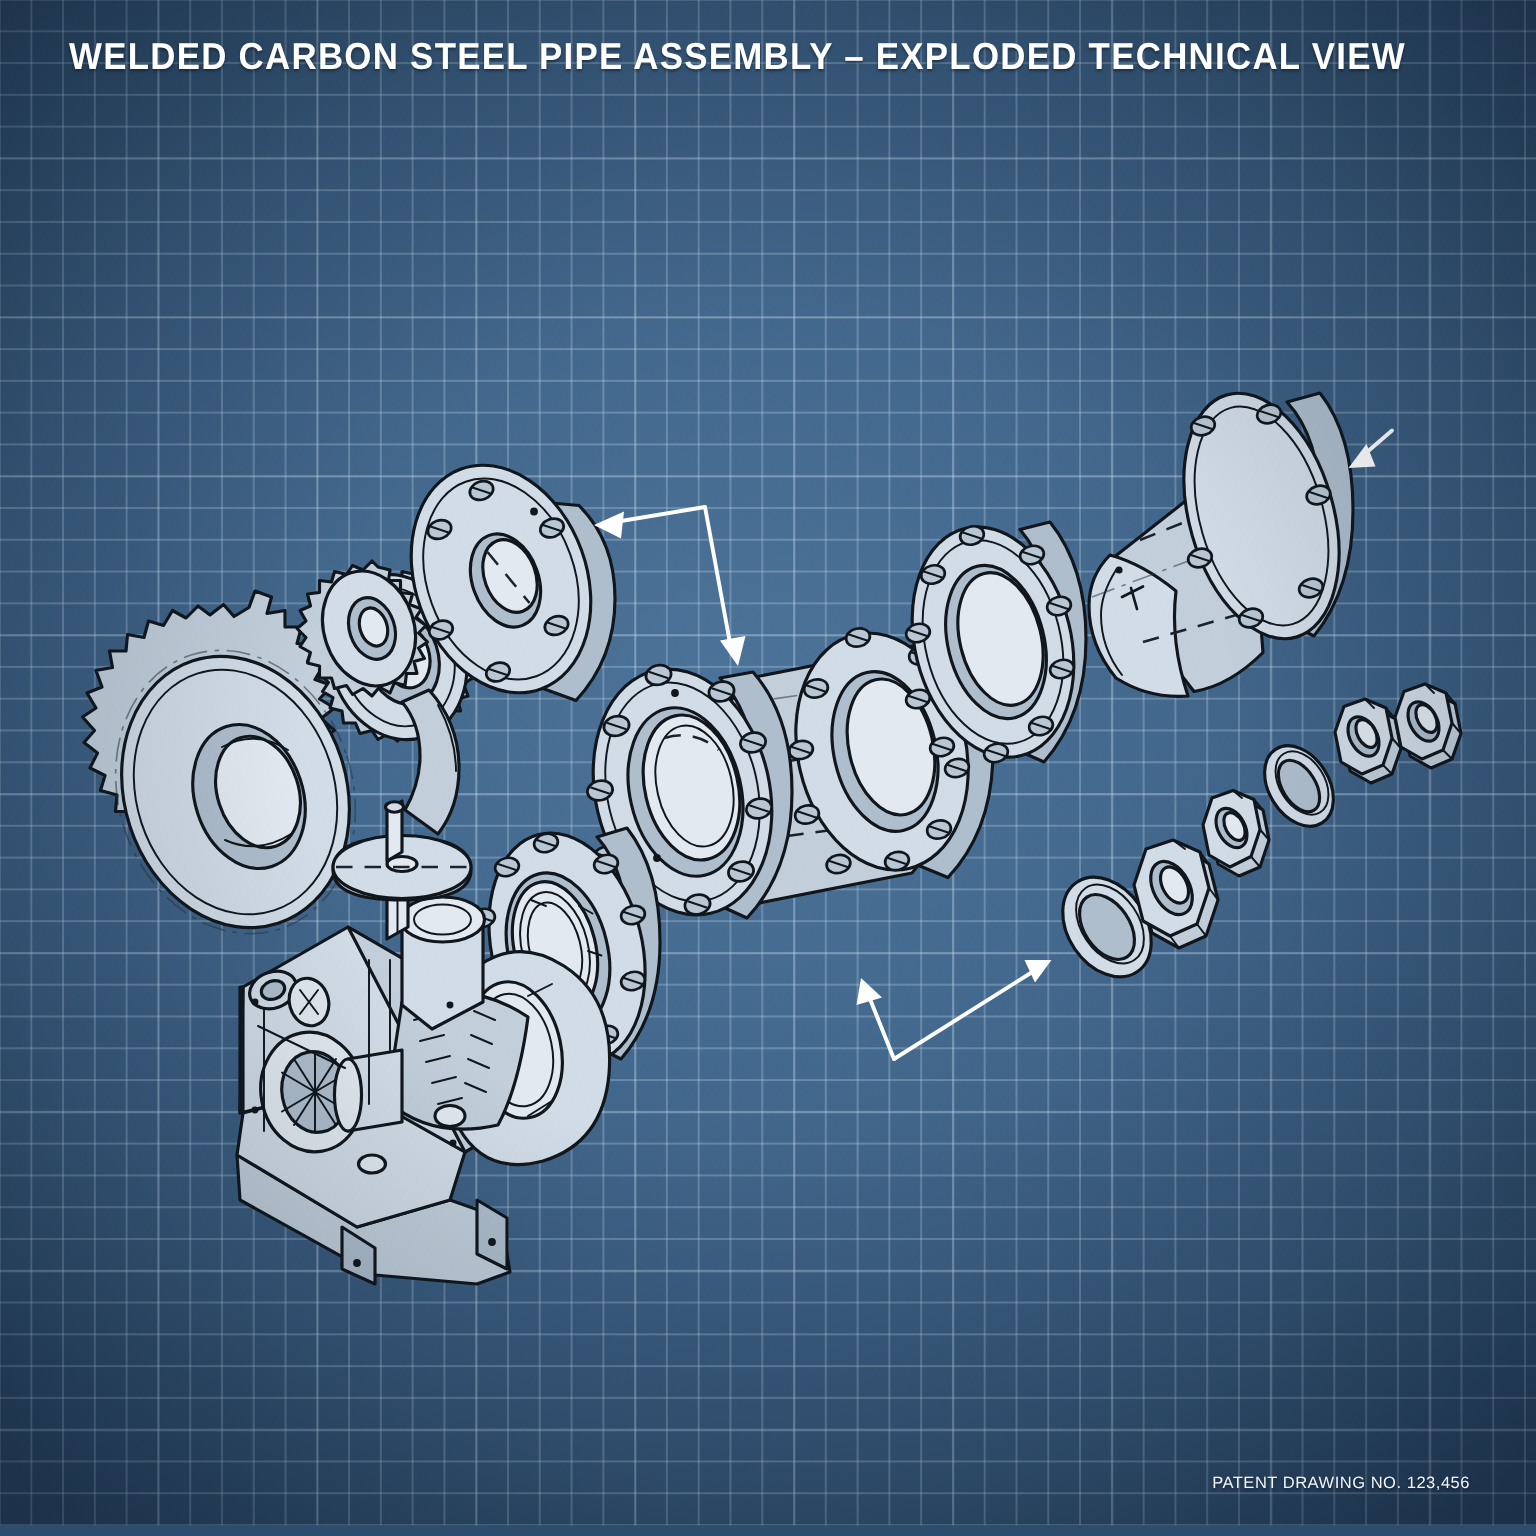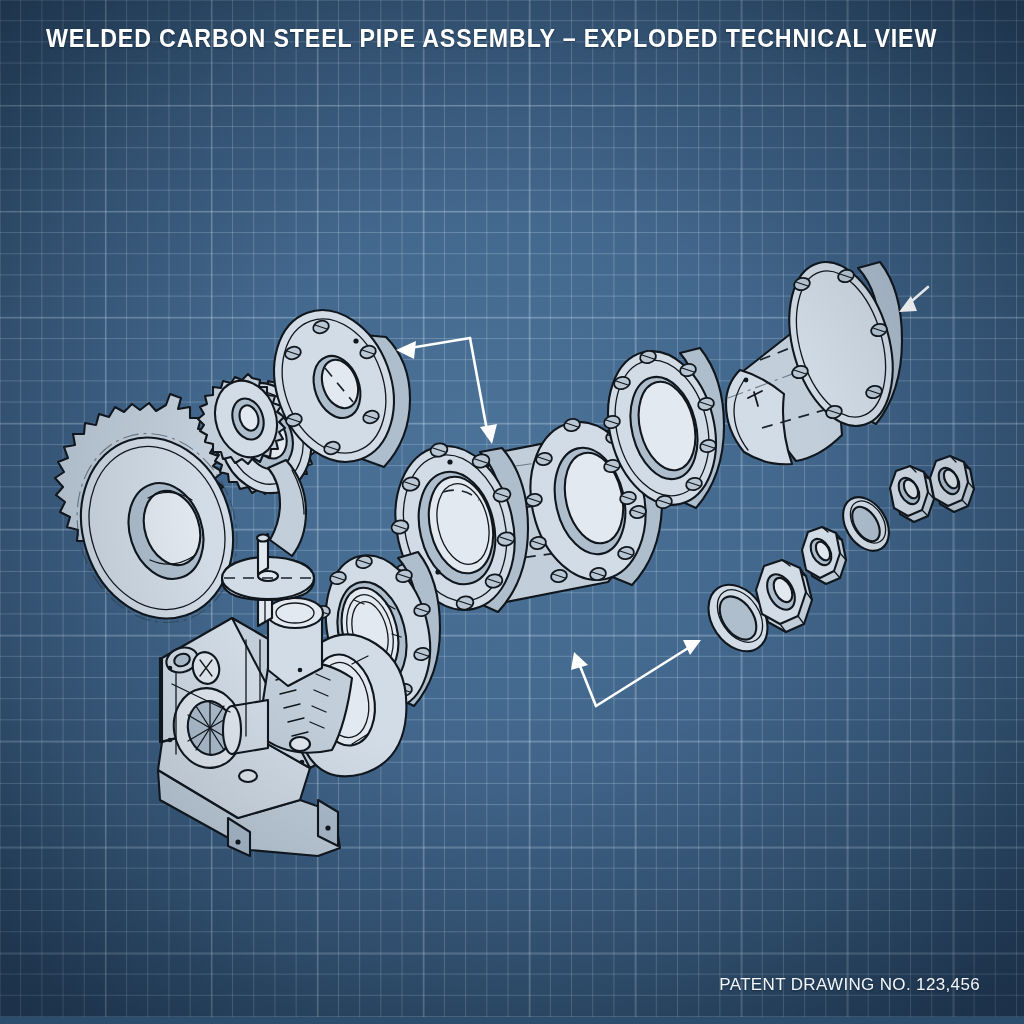--- a/index.html
+++ b/index.html
@@ -45,21 +45,21 @@
   
   .title{
     position:absolute;left:46px;top:24px;
     color:#ffffff;font-size:25px;font-weight:700;
     letter-spacing:.9px;white-space:nowrap;
     transform:scaleX(.93);transform-origin:left center;
     text-shadow:0 1px 2px rgba(8,22,38,.55);
   }
   .footer{
     position:absolute;right:44px;bottom:22px;
-    color:#f2f6fa;font-size:17px;font-weight:400;
+    color:#f2f6fa;font-size:11px;font-weight:400;
     letter-spacing:.35px;white-space:nowrap;
     text-shadow:0 1px 2px rgba(8,22,38,.5);
   }
   
   svg.draw{position:absolute;left:0;top:0;width:1024px;height:1024px;}
   .pt{fill:#d2dce6;stroke:#10161c;stroke-width:2.1;
       stroke-linejoin:round;stroke-linecap:round;}
   .pt2{fill:#c2cfdb;stroke:#10161c;stroke-width:2.1;
       stroke-linejoin:round;stroke-linecap:round;}
   .pt3{fill:#e2e9f0;stroke:#10161c;stroke-width:2.1;

